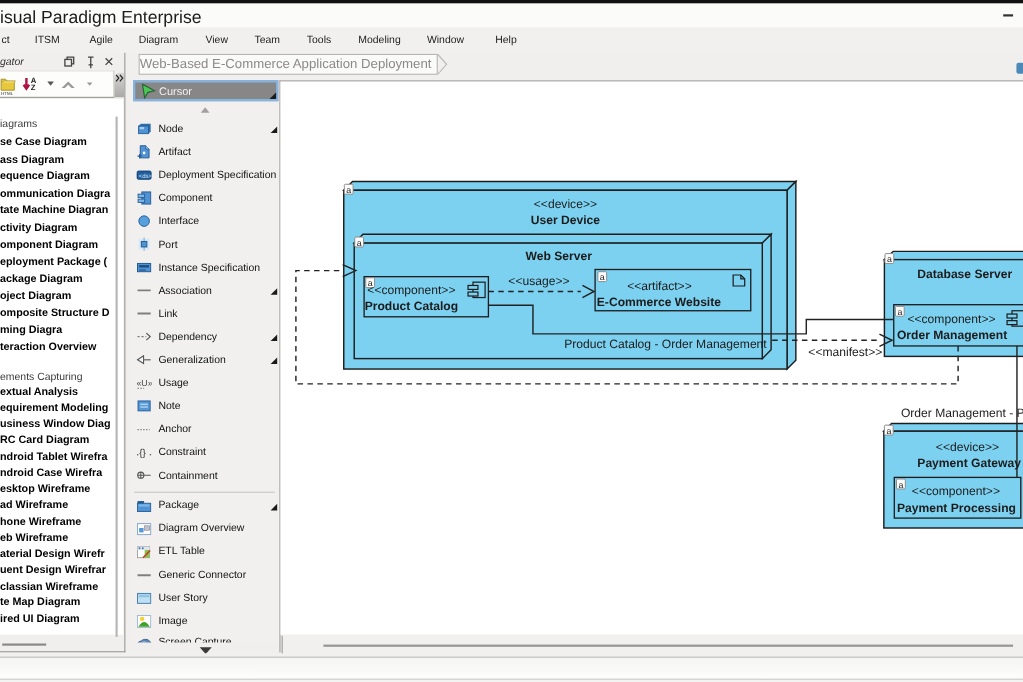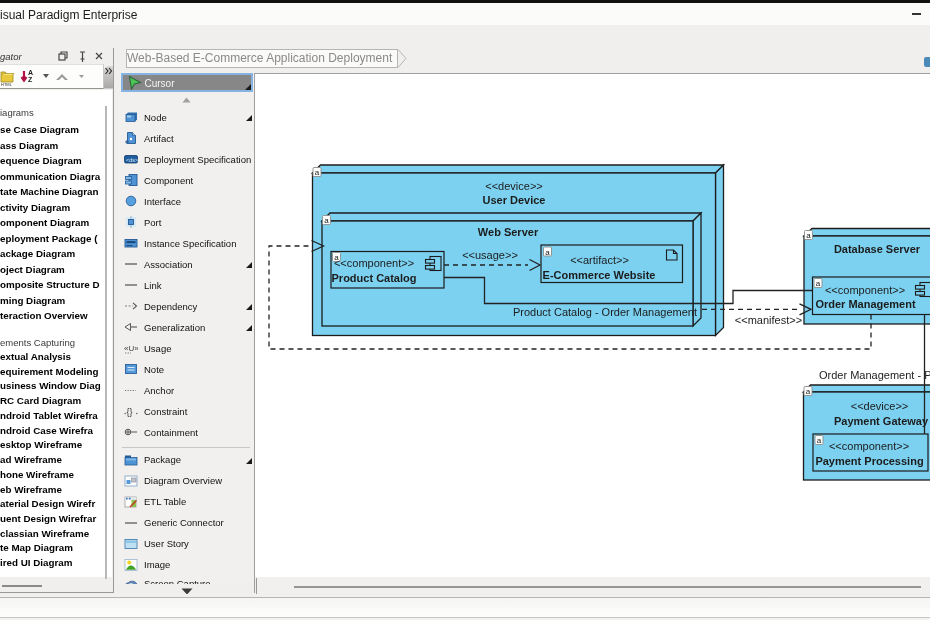--- a/index.html
+++ b/index.html
@@ -2,21 +2,21 @@
 <html><head>
 <meta charset="utf-8">
 <style>
 * { margin:0; padding:0; box-sizing:border-box; }
 html,body { width:930px; height:620px; overflow:hidden; font-family:"Liberation Sans", sans-serif; background:#f0efee; }
 .abs { position:absolute; }
 #page { position:relative; width:930px; height:620px; }
 
 #topline { left:0; top:0; width:930px; height:3px; background:#111; }
 #titlebar { left:0; top:3px; width:930px; height:22px; background:#fbfbfa; }
-#titletext { left:0px; top:8px; font-size:12px; color:#1c1c1c; }
+#titletext { left:0px; top:8px; font-size:16px; color:#1c1c1c; }
 #minbtn { left:912px; top:13px; width:9px; height:2px; background:#333; }
 
 #menubar { left:0; top:25px; width:930px; height:23px; background:#f1f0ef; }
 .menu { position:absolute; top:6px; font-size:9.5px; color:#1c1c1c; transform:translateX(-50%); }
 
 #navheader { left:0; top:50px; width:118px; height:14px; }
 #navtitle { left:0; top:1px; font-size:9.5px; color:#333;font-style:italic; }
 #navtoolbar { left:0; top:64px; width:104px; height:24.5px; background:#fdfdfc; border-bottom:1.2px solid #96948f; border-top:1px solid #e2e0de; border-right:1px solid #c8c6c4; }
 #navgray { left:103.5px; top:66px; width:9.5px; height:22.5px; background:linear-gradient(#d8d6d4,#a9a7a5); clip-path:polygon(4px 0, 100% 0, 100% 100%, 0 100%, 0 4px); }
 #navlist { left:0; top:90px; width:112px; height:486.5px; background:#ffffff; overflow:hidden; }
@@ -53,20 +53,32 @@
 #status3 { left:0; top:617.5px; width:930px; height:2.5px; background:#f3f3f2; }
 </style>
 </head>
 <body>
 <div id="page">
   <div class="abs" id="titlebar"></div>
   <div class="abs" id="topline"></div>
   <div class="abs" id="titletext">isual Paradigm Enterprise</div>
   <div class="abs" id="minbtn"></div>
 
+  <div class="abs" id="menubar">
+    <span class="menu" style="left:5px">ct</span>
+    <span class="menu" style="left:43px">ITSM</span>
+    <span class="menu" style="left:92px">Agile</span>
+    <span class="menu" style="left:144px">Diagram</span>
+    <span class="menu" style="left:197px">View</span>
+    <span class="menu" style="left:243px">Team</span>
+    <span class="menu" style="left:290px">Tools</span>
+    <span class="menu" style="left:345px">Modeling</span>
+    <span class="menu" style="left:405px">Window</span>
+    <span class="menu" style="left:460px">Help</span>
+  </div>
 
   <div class="abs" id="navheader">
     <span class="abs" id="navtitle">gator</span>
     <svg class="abs" style="left:56px;top:0px" width="50" height="14" viewBox="0 0 50 14">
       <rect x="3" y="4" width="6" height="6" fill="none" stroke="#444" stroke-width="1.2"></rect>
       <path d="M5,4 V2 H11 V8 H9" fill="none" stroke="#444" stroke-width="1.2"></path>
       <path d="M24,2 h5 M26.5,2 v7 M24.5,9 h4 M26.5,9 v3" stroke="#444" stroke-width="1.2" fill="none"></path>
       <path d="M40,3 l6,6 M46,3 l-6,6" stroke="#444" stroke-width="1.2"></path>
     </svg>
   </div>
@@ -94,21 +106,21 @@
     <div class="treeb" style="top:49.5px">ass Diagram</div>
     <div class="treeb" style="top:65.0px">equence Diagram</div>
     <div class="treeb" style="top:80.5px">ommunication Diagra</div>
     <div class="treeb" style="top:96.0px">tate Machine Diagran</div>
     <div class="treeb" style="top:111.5px">ctivity Diagram</div>
     <div class="treeb" style="top:127.0px">omponent Diagram</div>
     <div class="treeb" style="top:142.5px">eployment Package (</div>
     <div class="treeb" style="top:158.0px">ackage Diagram</div>
     <div class="treeb" style="top:173.5px">oject Diagram</div>
     <div class="treeb" style="top:189.0px">omposite Structure D</div>
-    <div class="treeb" style="top:204.5px">ming Diagram</div>
+    <div class="treeb" style="top:204.5px">ming Diagra</div>
     <div class="treeb" style="top:220.0px">teraction Overview</div>
     <div class="treeh" style="top:246.5px">ements Capturing</div>
     <div class="treeb" style="top:261.0px">extual Analysis</div>
     <div class="treeb" style="top:275.7px">equirement Modeling</div>
     <div class="treeb" style="top:290.4px">usiness Window Diag</div>
     <div class="treeb" style="top:305.1px">RC Card Diagram</div>
     <div class="treeb" style="top:319.9px">ndroid Tablet Wirefra</div>
     <div class="treeb" style="top:334.6px">ndroid Case Wirefra</div>
     <div class="treeb" style="top:349.3px">esktop Wireframe</div>
     <div class="treeb" style="top:364.0px">ad Wireframe</div>

